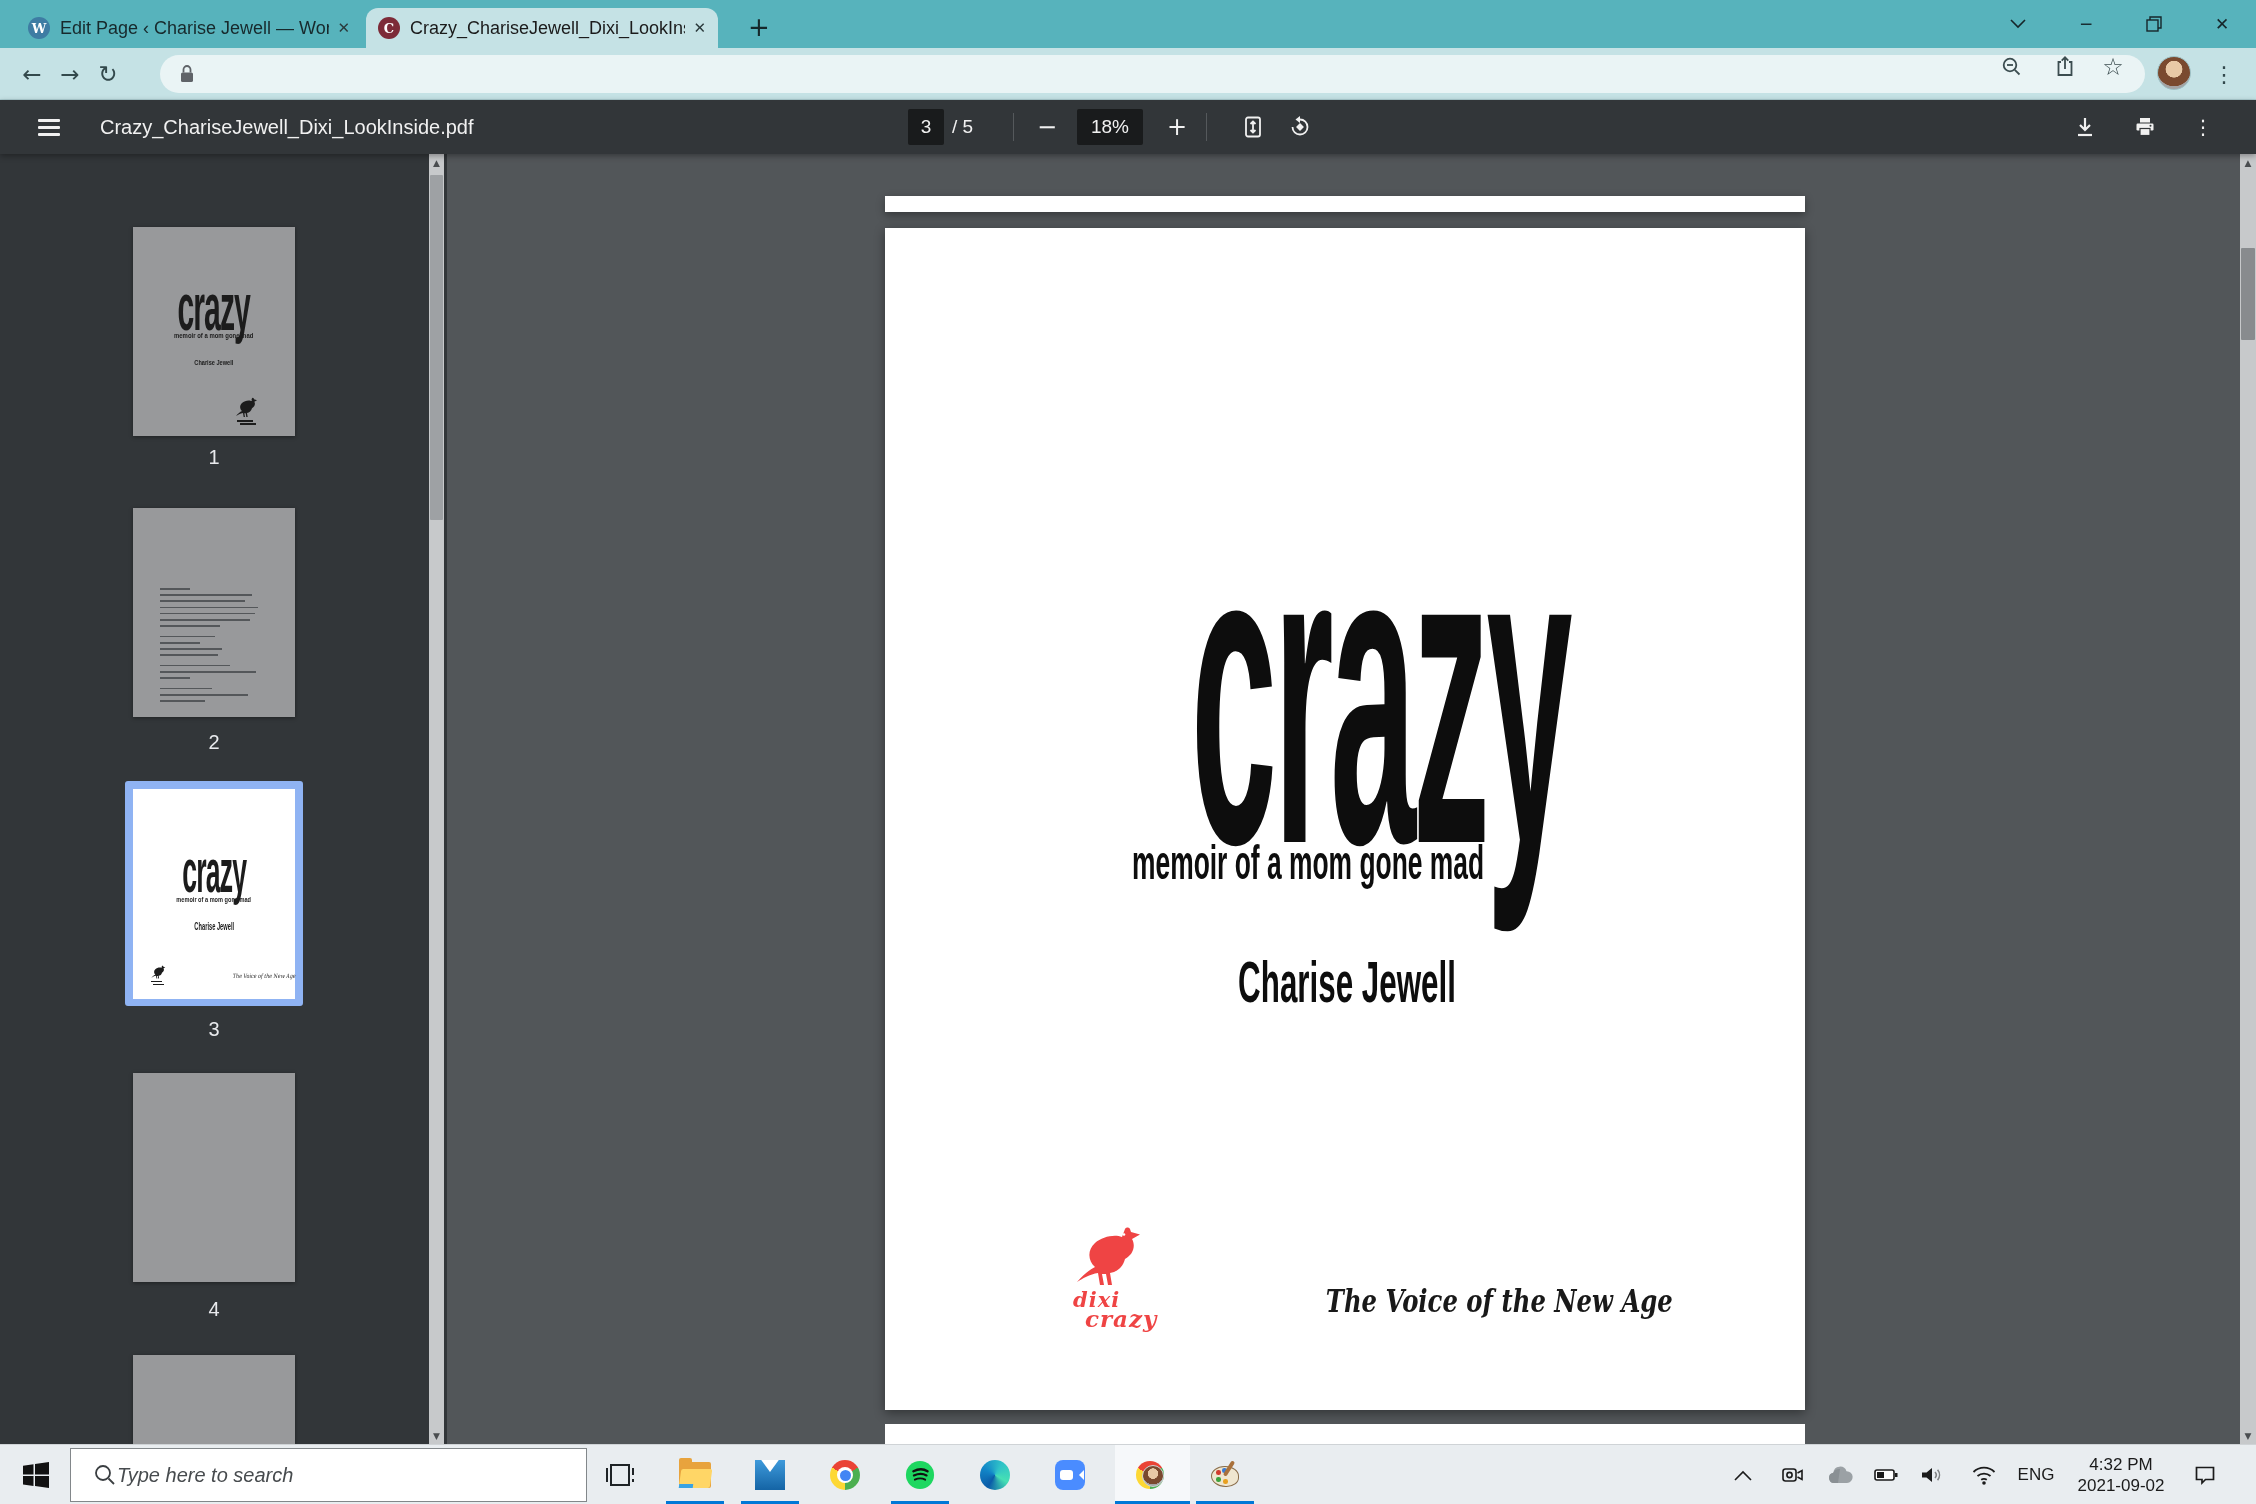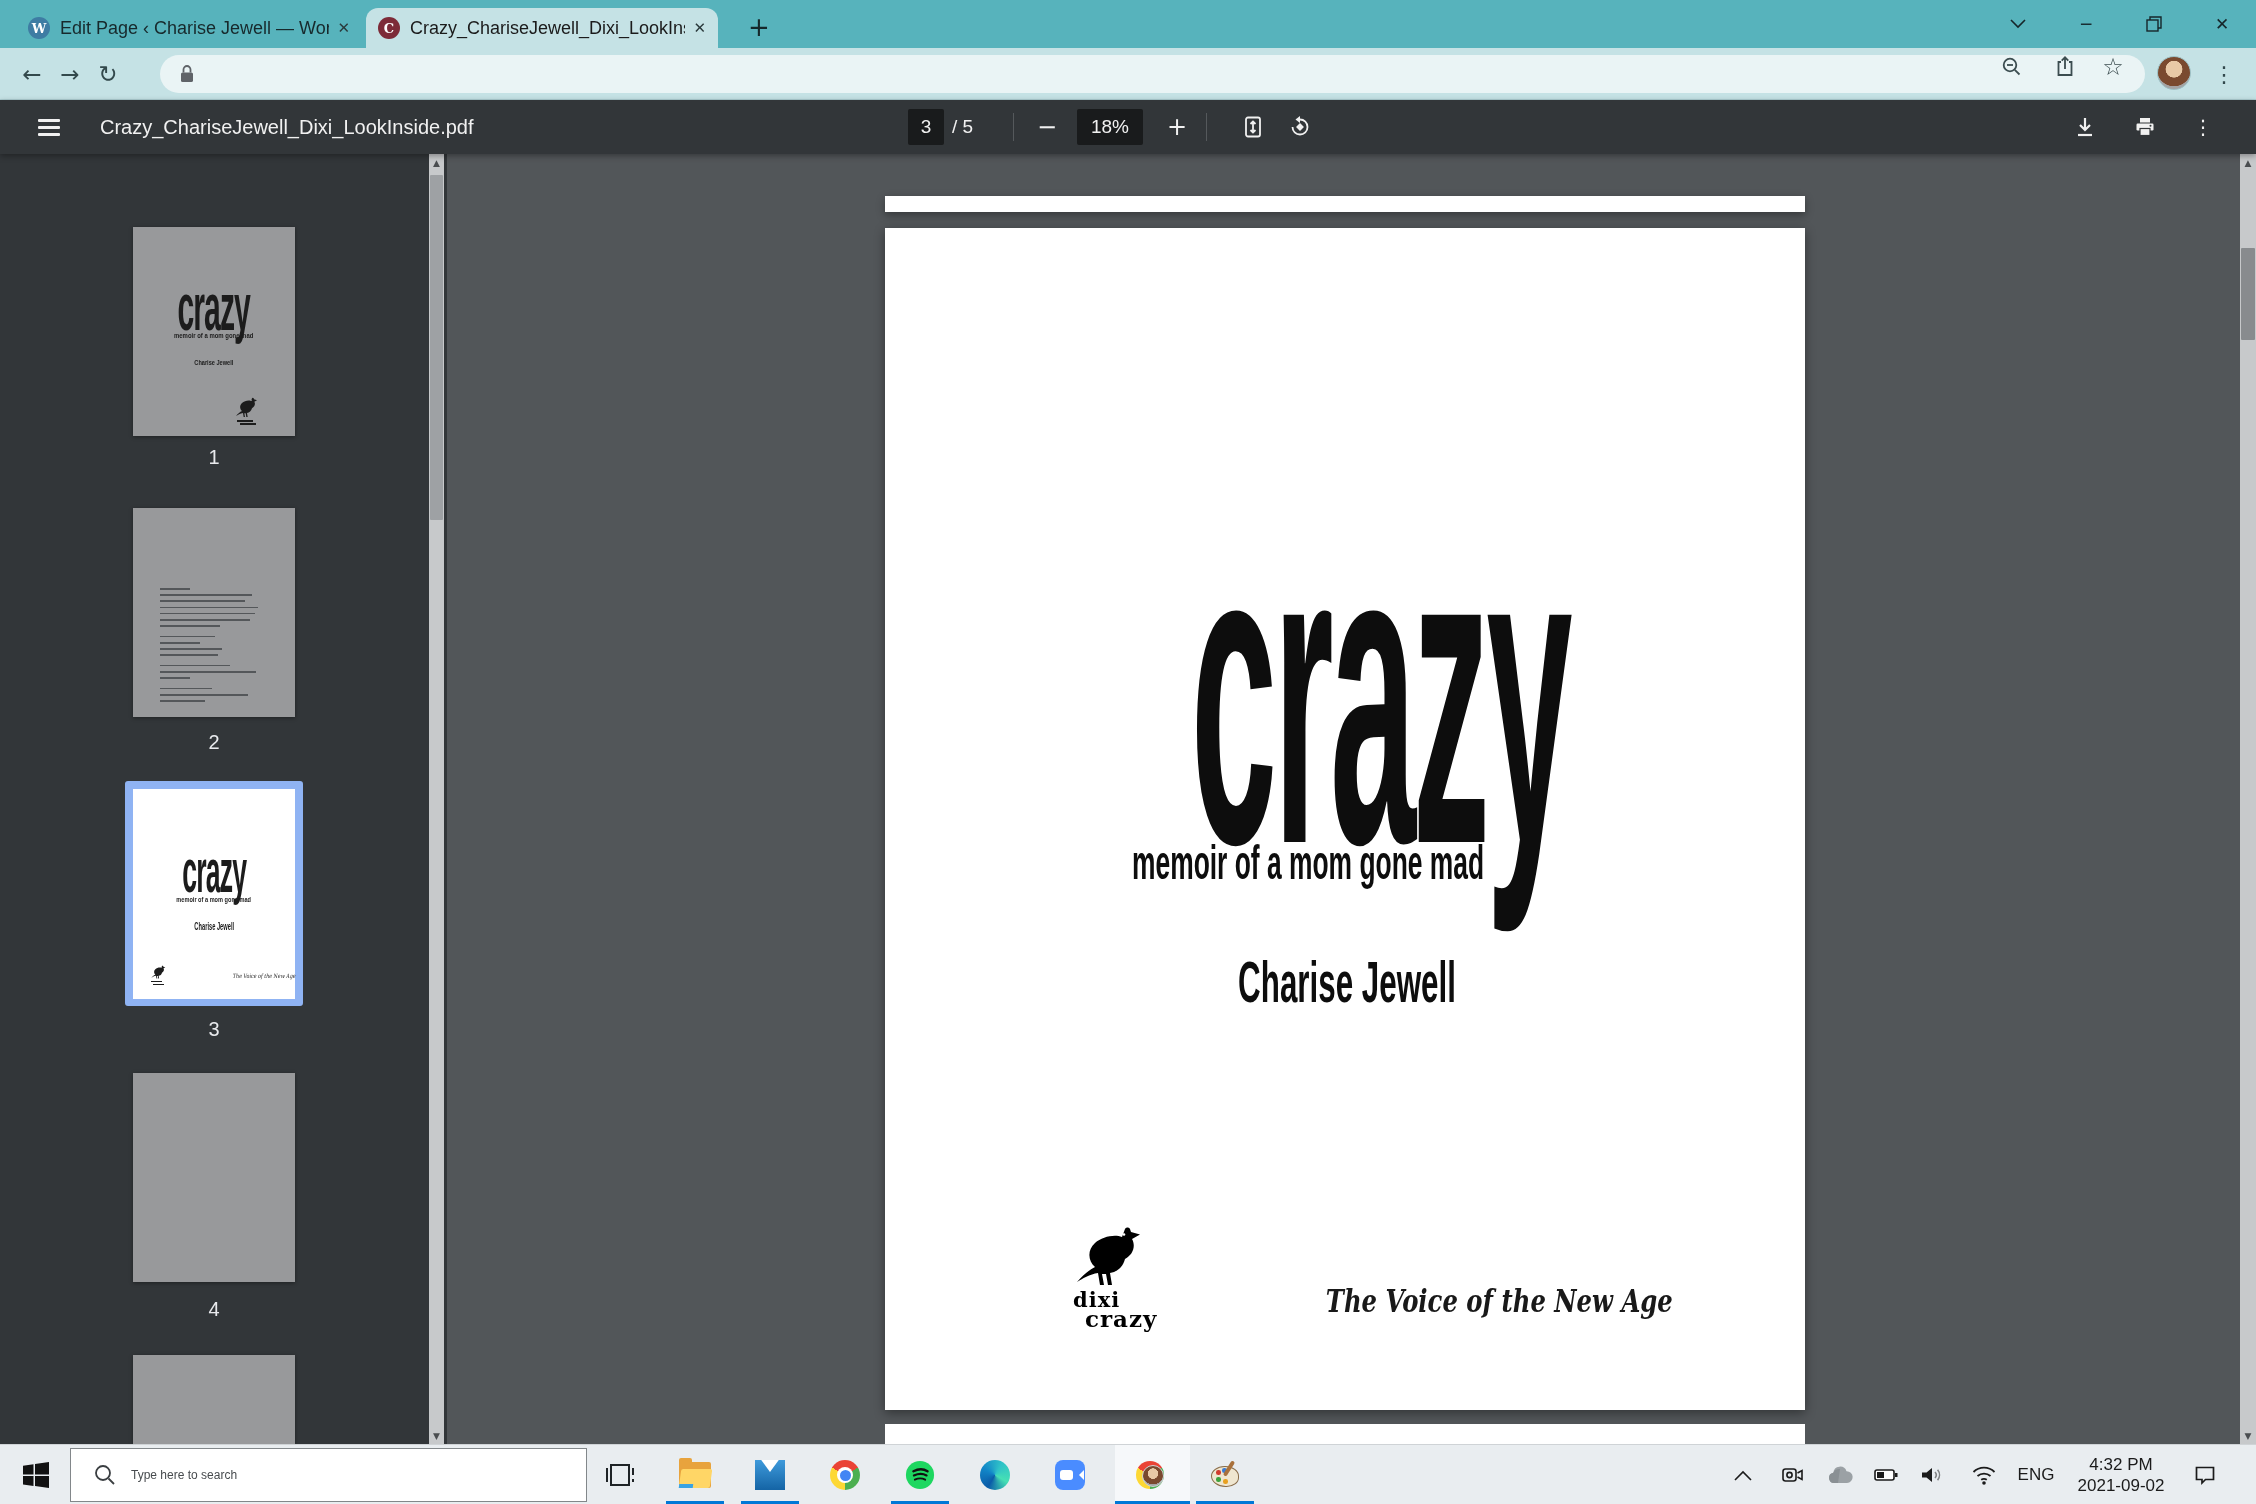--- a/index.html
+++ b/index.html
@@ -80,30 +80,30 @@
   .cline span{display:inline-block;transform-origin:50% 50%;white-space:nowrap;}
   .p3-title{left:-30px;right:0;top:250px;font-weight:bold;font-size:430px;letter-spacing:-10px;}
   .p3-title span{transform:scaleX(.36);}
   .p3-sub{left:-74px;right:0;top:611px;font-weight:bold;font-size:48px;}
   .p3-sub span{transform:scaleX(.55);}
   .p3-author{left:4px;right:0;top:726px;font-weight:bold;font-size:57px;}
   .p3-author span{transform:scaleX(.55);}
   .p3-tagline{left:308px;right:0;top:1057px;font-size:32px;font-weight:bold;font-style:italic;
     font-family:"DejaVu Serif",serif;color:#191919;}
   .p3-tagline span{transform:scaleX(.76);}
-  .p3-logo{position:absolute;left:186px;top:997px;width:90px;color:#000000;}
+  .p3-logo{position:absolute;left:186px;top:997px;width:90px;color:#ef4444;font-style:italic;}
   .logo-w1{font-family:"DejaVu Serif",serif;font-weight:bold;font-size:21px;letter-spacing:1px;margin:-2px 0 0 2px;line-height:1;}
   .logo-w2{font-family:"DejaVu Serif",serif;font-weight:bold;font-size:23px;letter-spacing:1px;margin:-3px 0 0 14px;line-height:1;}
 
   
   .taskbar{position:absolute;left:0;top:1444px;width:2256px;height:60px;background:#e9edf0;border-top:1px solid #cfd3d6;}
   .tb-ic{position:absolute;top:0;width:48px;height:60px;display:flex;align-items:center;justify-content:center;}
   .searchbox{position:absolute;left:70px;top:3px;width:517px;height:54px;background:#fff;border:1px solid #82878a;
     display:flex;align-items:center;}
-  .search-ph{font-size:12px;color:#474b4e;margin-left:14px;}
+  .search-ph{font-size:20px;color:#474b4e;font-style:italic;}
   .underline{position:absolute;top:56px;height:4px;background:#0078d7;}
   .activecell{position:absolute;left:1115px;top:0;width:75px;height:60px;background:#f6f8fa;}
   .traytext{font-size:17px;color:#1b1b1b;}
   .clock{position:absolute;left:2062px;top:0;width:118px;height:60px;display:flex;flex-direction:column;
     align-items:center;justify-content:center;font-size:17px;color:#1b1b1b;line-height:21px;}
   .chrome-ic{position:relative;width:30px;height:30px;border-radius:50%;
     background:conic-gradient(from -60deg,#ea4335 0 120deg,#4caf50 0 240deg,#fdd835 0 360deg);}
   .chrome-ic::before{content:"";position:absolute;left:7px;top:7px;width:16px;height:16px;border-radius:50%;
     background:#fff;}
   .chrome-ic::after{content:"";position:absolute;left:9.5px;top:9.5px;width:11px;height:11px;border-radius:50%;

